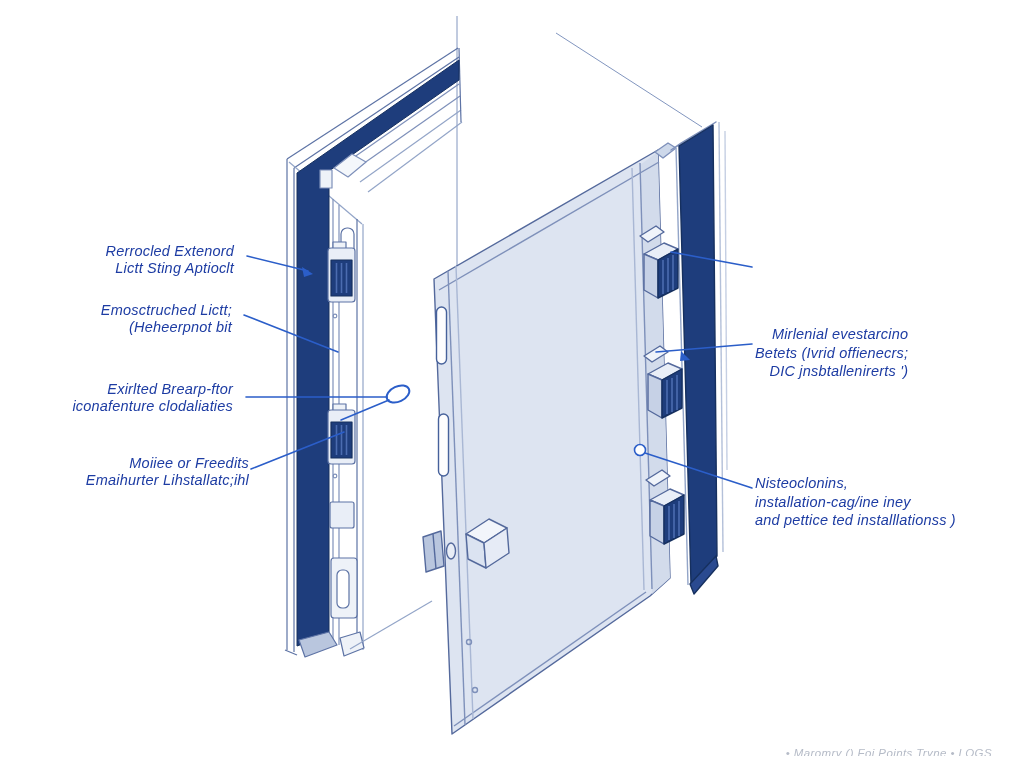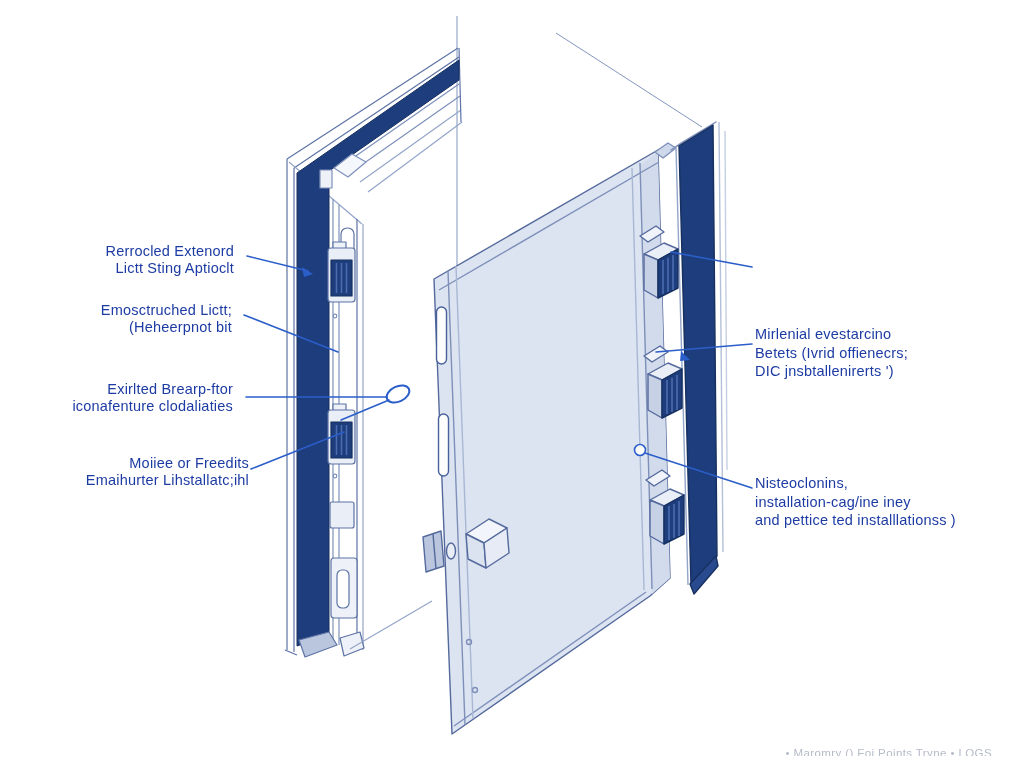--- a/index.html
+++ b/index.html
@@ -1,18 +1,19 @@
 <!DOCTYPE html>
 <html><head>
 <meta charset="utf-8">
 <style>
   html,body{margin:0;padding:0;background:#ffffff;}
   .stage{
     position:relative;width:1024px;height:756px;background:#ffffff;overflow:hidden;
     font-family:"Liberation Sans", sans-serif;
+    font-style:italic;
   }
   .stage svg{position:absolute;left:0;top:0;}
   .callout{
     position:absolute;color:#1d3ca3;font-size:14.5px;line-height:16.5px;
     letter-spacing:.2px; white-space:nowrap;
   }
   .left-col{text-align:right;}
   .right-col{text-align:left;line-height:18.5px;}
   .footer{
     position:absolute;top:747px;right:32px;color:#b5bbc7;font-size:11.5px;
@@ -188,21 +189,21 @@
     <div>Exirlted Brearp-ftor</div>
     <div>iconafenture clodaliaties</div>
   </div>
 
   <div class="callout left-col" style="top:455px;right:775px;">
     <div>Moiiee or Freedits</div>
     <div>Emaihurter Lihstallatc;ihl</div>
   </div>
 
 
-  <div class="callout right-col" style="top:325px;left:755px;">
+  <div class="callout right-col" style="top:325px;left:755px;text-align:right;">
     <div>Mirlenial evestarcino</div>
     <div>Betets (Ivrid offienecrs;</div>
     <div>DIC jnsbtallenirerts ')</div>
   </div>
 
   <div class="callout right-col" style="top:474px;left:755px;">
     <div>Nisteoclonins,</div>
     <div>installation-cag/ine iney</div>
     <div>and pettice ted installlationss )</div>
   </div>

